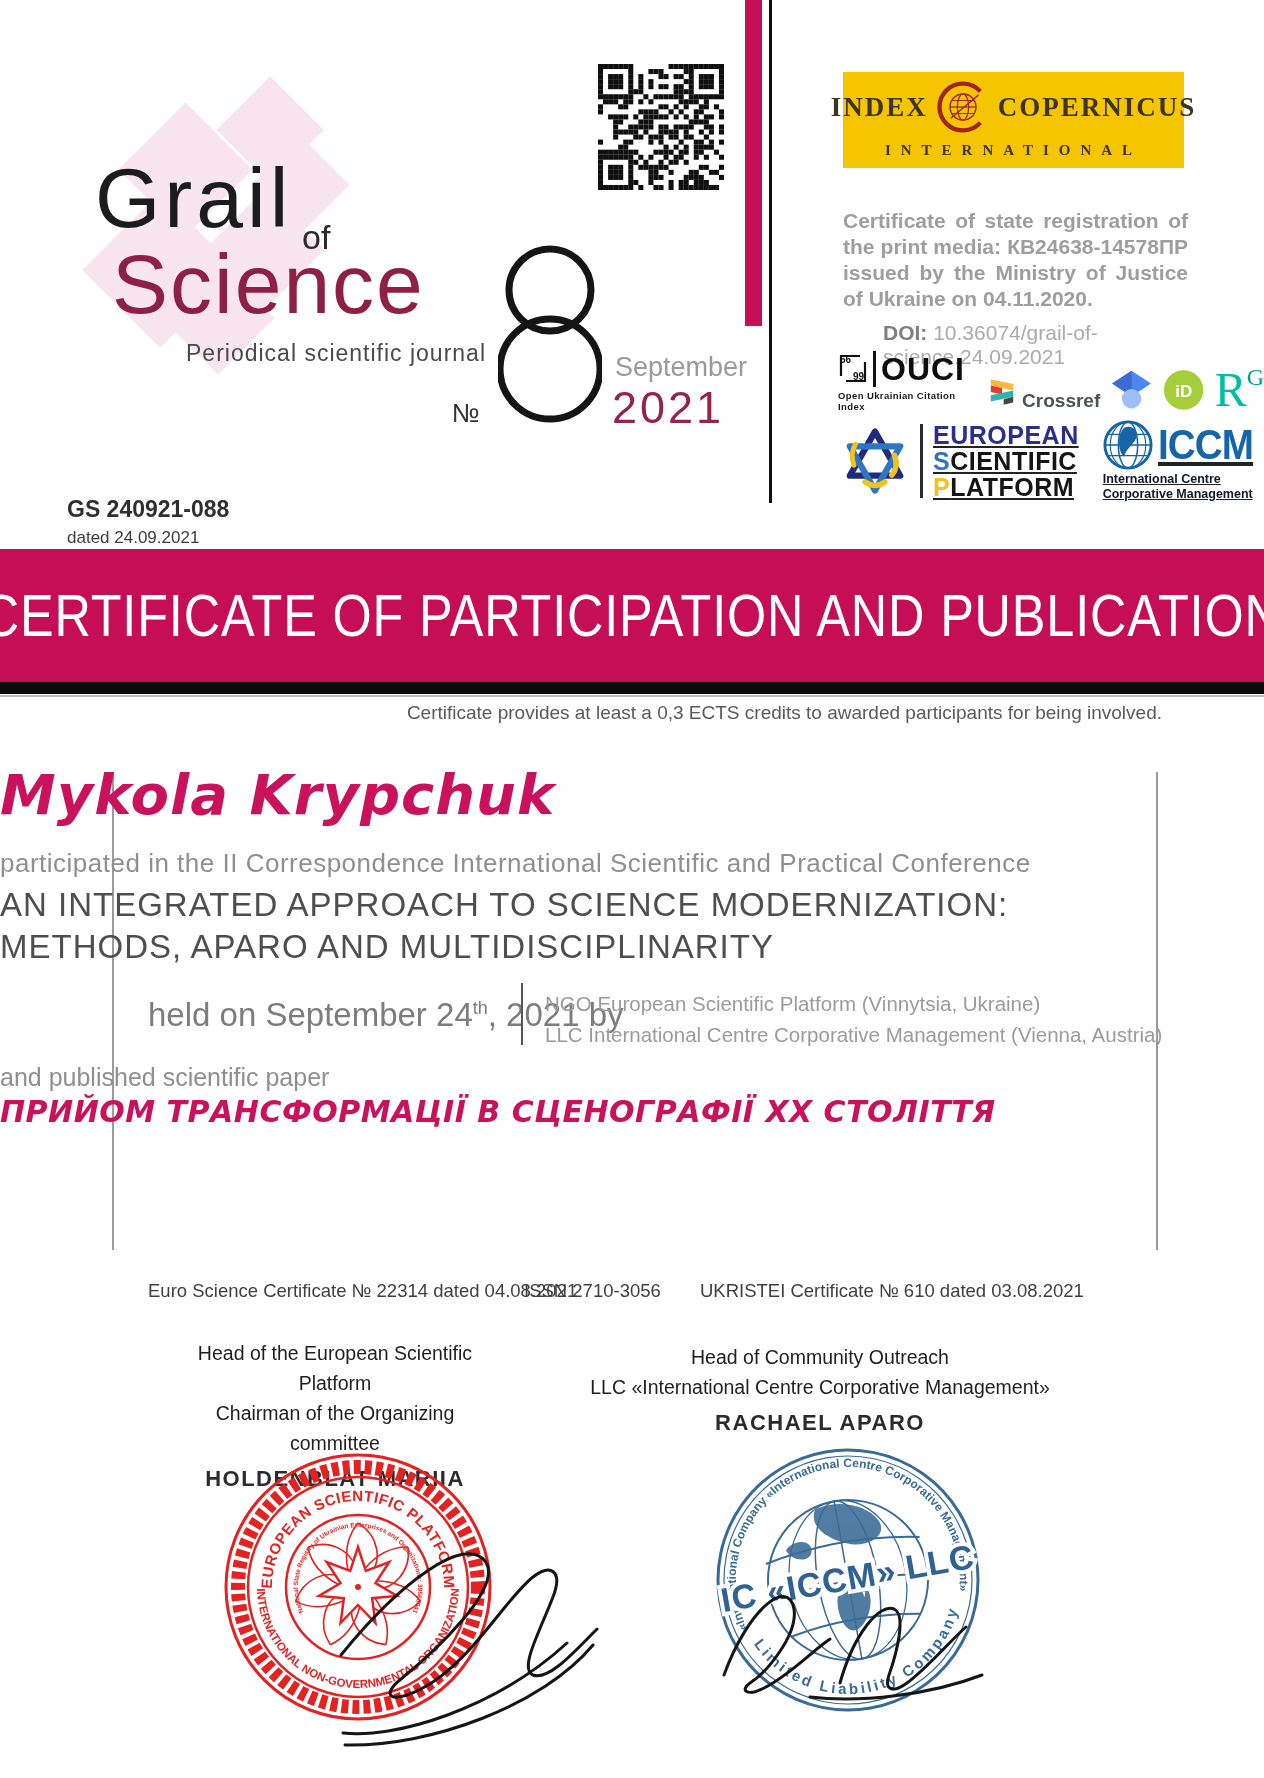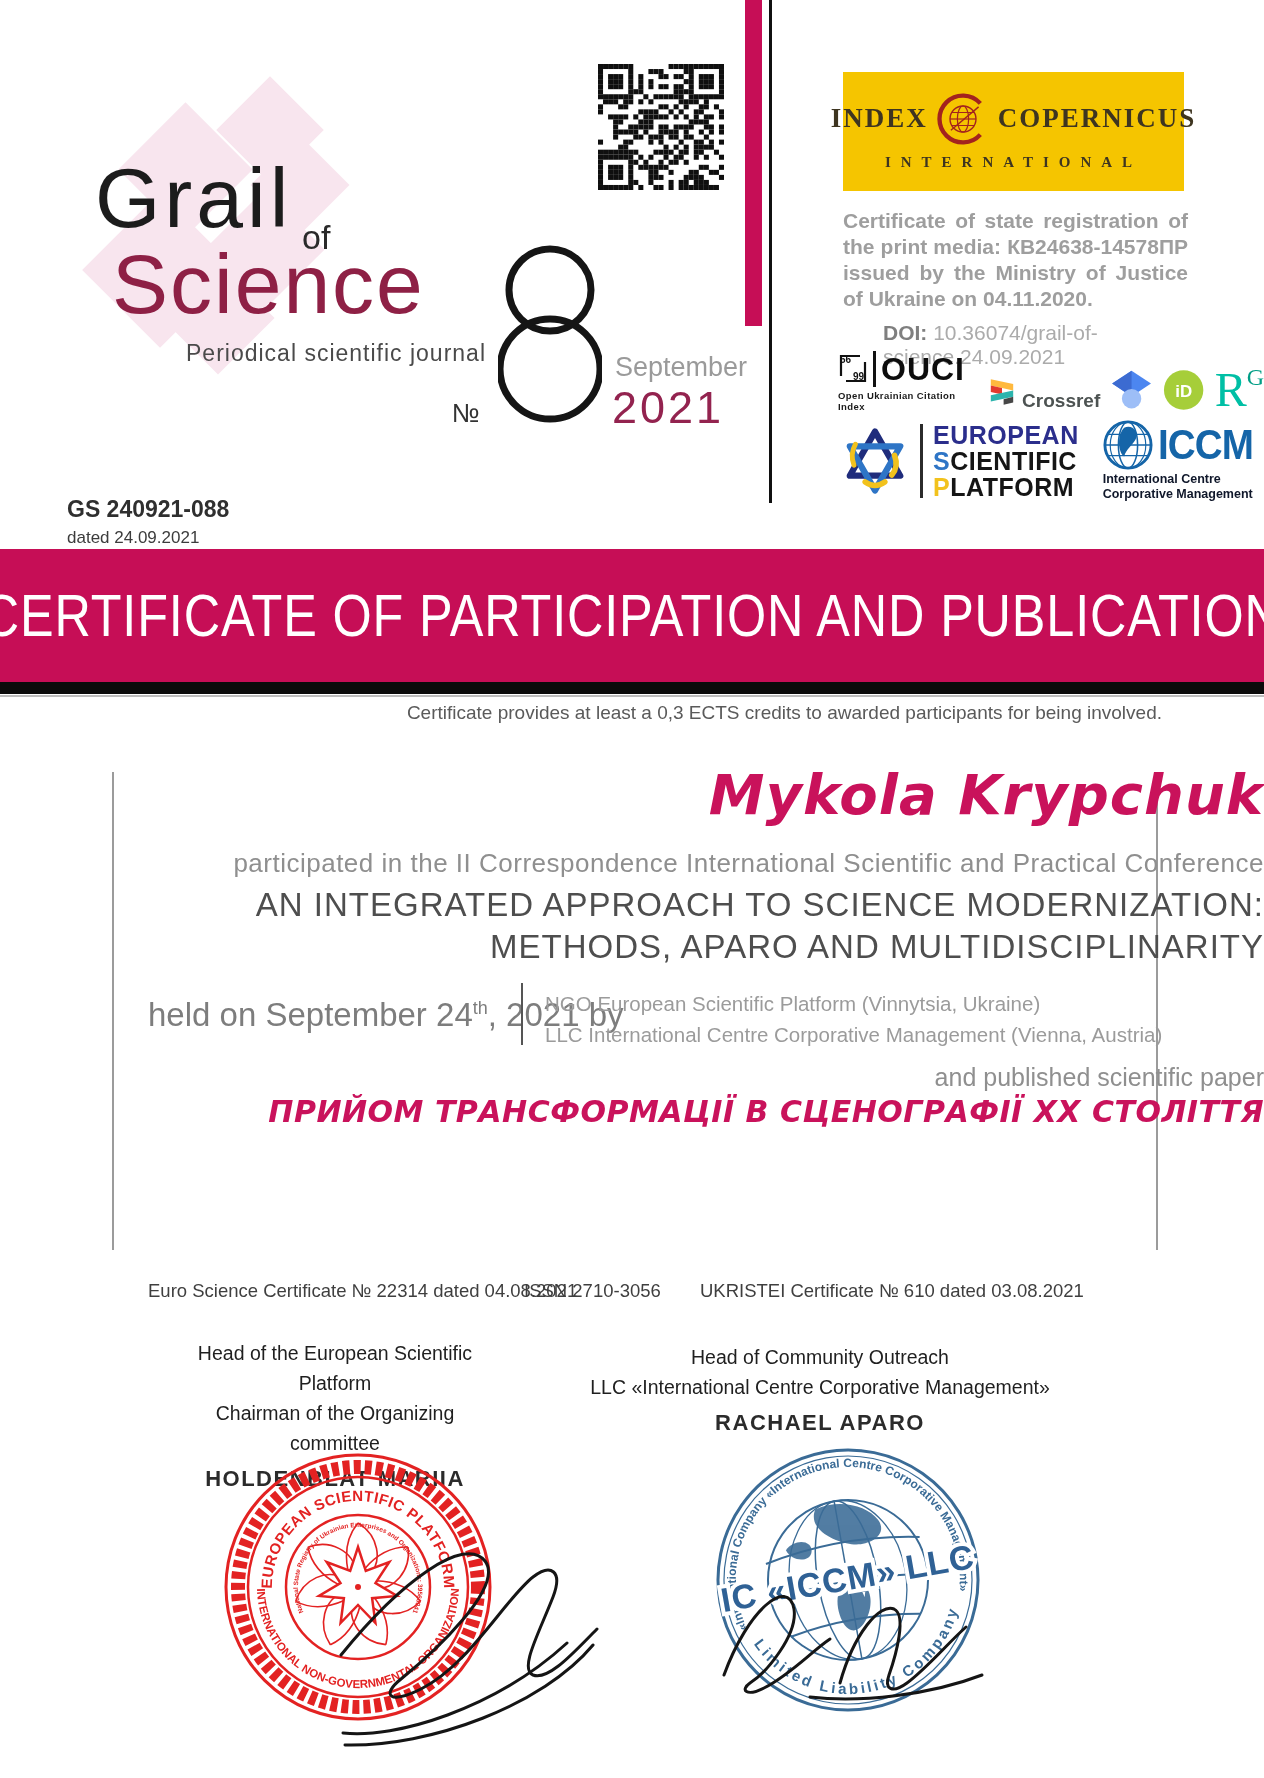--- a/index.html
+++ b/index.html
@@ -1,19 +1,19 @@
 <!DOCTYPE html>
 <html><head>
 <meta charset="utf-8">
 <style>
   html,body{margin:0;padding:0;background:#fff;}
   .page{position:relative;width:1264px;height:1778px;background:#fff;overflow:hidden;
         font-family:"Liberation Sans",sans-serif;color:#222;}
   .abs{position:absolute;}
-  .center{width:1264px;text-align:right;}
+  .center{width:1264px;text-align:left;}
   
   .dia{position:absolute;background:#F8E5EE;transform:rotate(45deg);}
   
   .grail{font-size:84px;letter-spacing:4px;color:#1c1c1c;font-weight:300;z-index:2;}
   .of{font-size:34px;color:#2a2a2a;font-weight:300;z-index:2;}
   .science{font-size:84px;letter-spacing:2px;color:#8E2045;font-weight:300;z-index:2;}
   .subtitle{font-size:23px;letter-spacing:1px;color:#4a4a4a;font-weight:300;z-index:2;}
   .issue-no{font-size:26px;color:#333;font-weight:300;}
   .month{font-size:27px;color:#9a9a9a;font-weight:300;}
   .year{font-size:45px;color:#93234F;letter-spacing:3px;font-weight:300;}
@@ -425,21 +425,21 @@
       <rect x="95" y="120" width="5" height="5" fill="#0f0f0f"></rect>
       <rect x="100" y="120" width="5" height="5" fill="#0f0f0f"></rect>
       <rect x="105" y="120" width="5" height="5" fill="#0f0f0f"></rect>
       <rect x="110" y="120" width="5" height="5" fill="#0f0f0f"></rect>
       <rect x="115" y="120" width="5" height="5" fill="#0f0f0f"></rect>
     </svg>
 
   <div class="abs vbar-pink" style="left:745px;top:0;width:17px;height:326px;"></div>
   <div class="abs vline-black" style="left:769px;top:0;width:3px;height:503px;"></div>
 
-  <div class="abs ic-box" style="left:843px;top:72px;width:341px;height:119px;">
+  <div class="abs ic-box" style="left:843px;top:72px;width:341px;height:96px;">
     <div class="ic-row">
       <span>INDEX</span>
       <svg width="52" height="52" viewBox="-30 -30 60 60">
         <path d="M 20 -18 A 27 27 0 1 0 20 18" fill="none" stroke="#A3231E" stroke-width="5"></path>
         <circle r="15" fill="none" stroke="#A3231E" stroke-width="1.6"></circle>
         <ellipse rx="6.5" ry="15" fill="none" stroke="#A3231E" stroke-width="1.4"></ellipse>
         <line x1="-15" y1="0" x2="15" y2="0" stroke="#A3231E" stroke-width="1.4"></line>
         <line x1="-13" y1="-7.5" x2="13" y2="-7.5" stroke="#A3231E" stroke-width="1.2"></line>
         <line x1="-13" y1="7.5" x2="13" y2="7.5" stroke="#A3231E" stroke-width="1.2"></line>
         <path d="M -14 13 L 18 -14" stroke="#A3231E" stroke-width="1.6" fill="none"></path>
@@ -487,21 +487,21 @@
     <svg width="44" height="44" viewBox="0 0 44 44">
       <circle cx="22" cy="22" r="21" fill="#A6CE39"></circle>
       <text x="22" y="29" font-size="18" font-weight="700" text-anchor="middle" fill="#fff">iD</text>
     </svg>
     <div class="rg">
       <span class="rg-r">R</span>
       <span class="rg-g">G</span>
     </div>
   </div>
 
-  <div class="abs esp-row" style="left:840px;top:420px;">
+  <div class="abs esp-row" style="left:840px;top:420px;text-decoration:underline;">
     <svg width="70" height="78" viewBox="-50 -50 100 100">
       <polygon points="0,-42 36,21 -36,21" fill="none" stroke="#1F2C7C" stroke-width="9" stroke-linejoin="round"></polygon>
       <polygon points="0,42 36,-21 -36,-21" fill="none" stroke="#2E75C6" stroke-width="9" stroke-linejoin="round"></polygon>
       <path d="M -14 30 Q 0 40 14 30" fill="none" stroke="#F2C21D" stroke-width="8" stroke-linecap="round"></path>
       <path d="M 28 -8 Q 34 8 24 20" fill="none" stroke="#F2C21D" stroke-width="8" stroke-linecap="round"></path>
       <path d="M -28 -24 Q -36 -10 -30 6" fill="none" stroke="#F2C21D" stroke-width="7" stroke-linecap="round"></path>
     </svg>
     <div class="esp-div"></div>
     <div class="esp-col">
       <span class="esp-l1">EUROPEAN</span>

